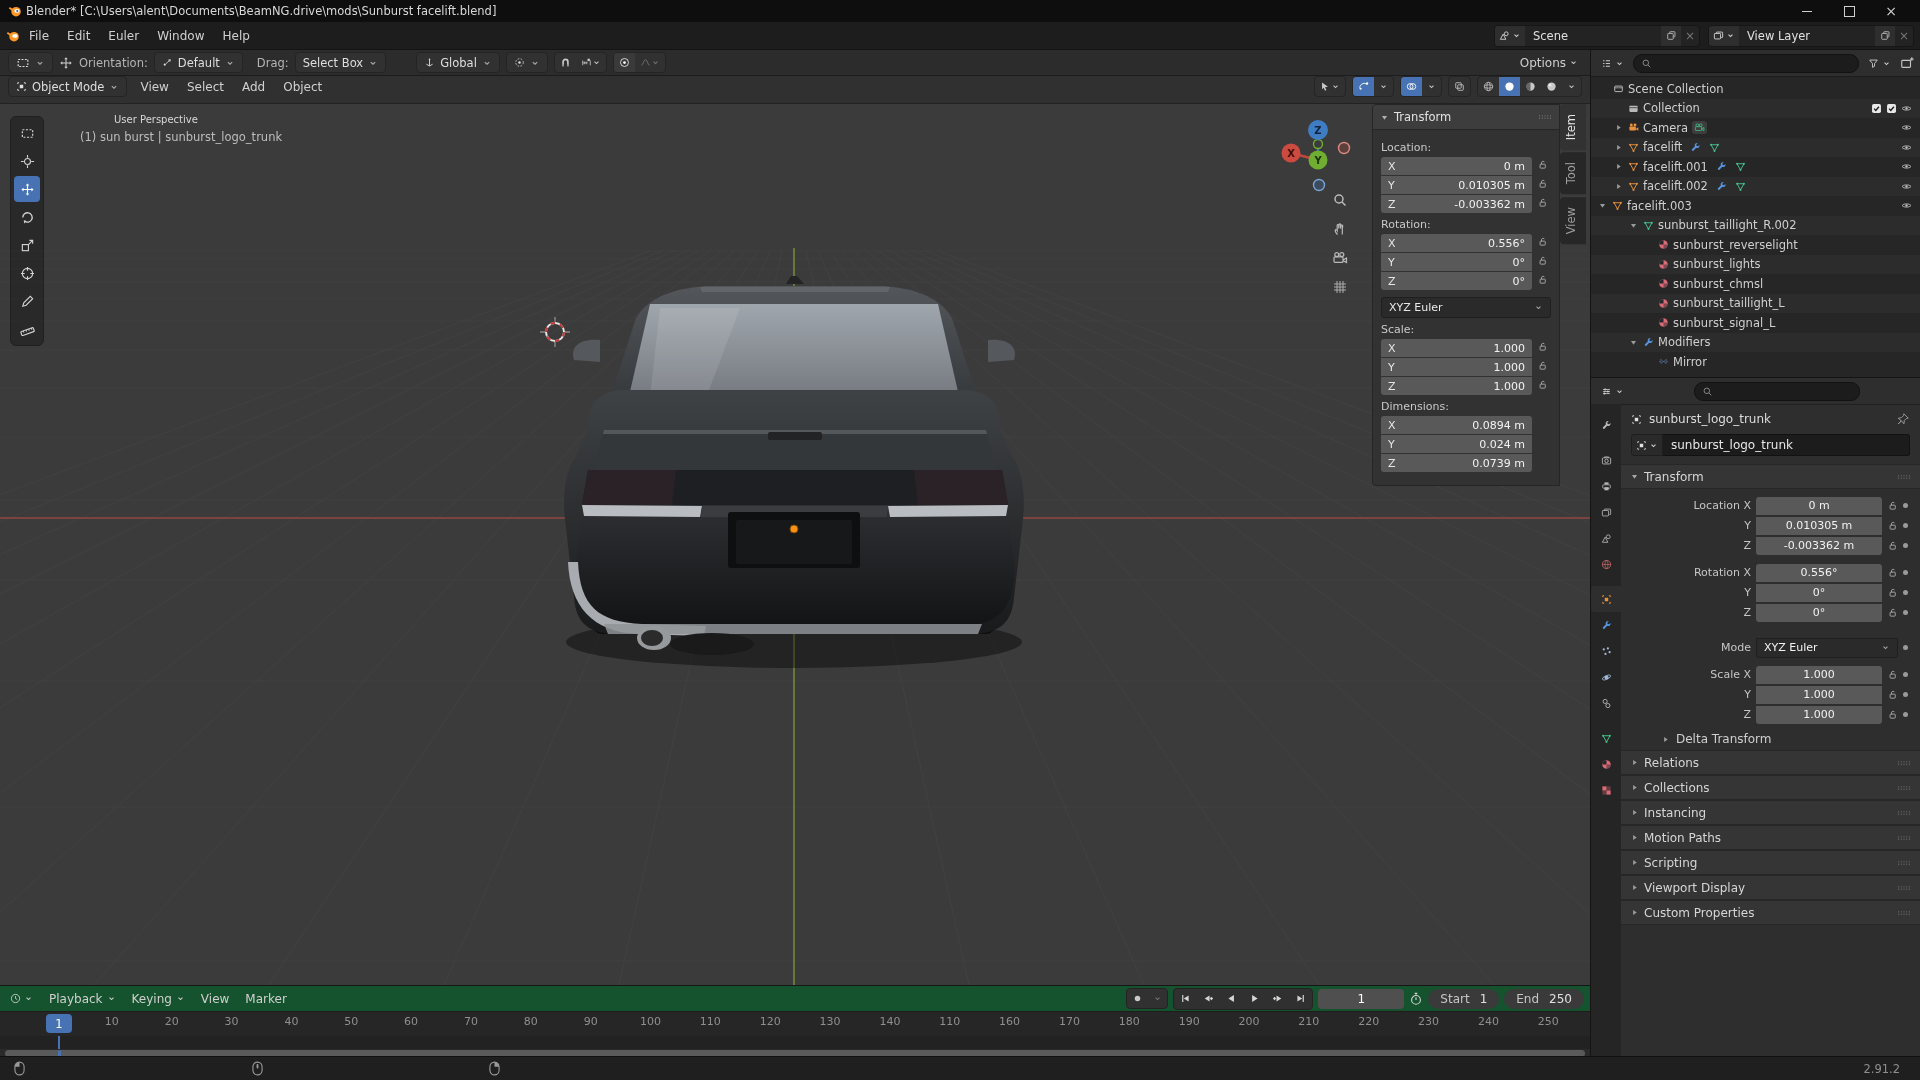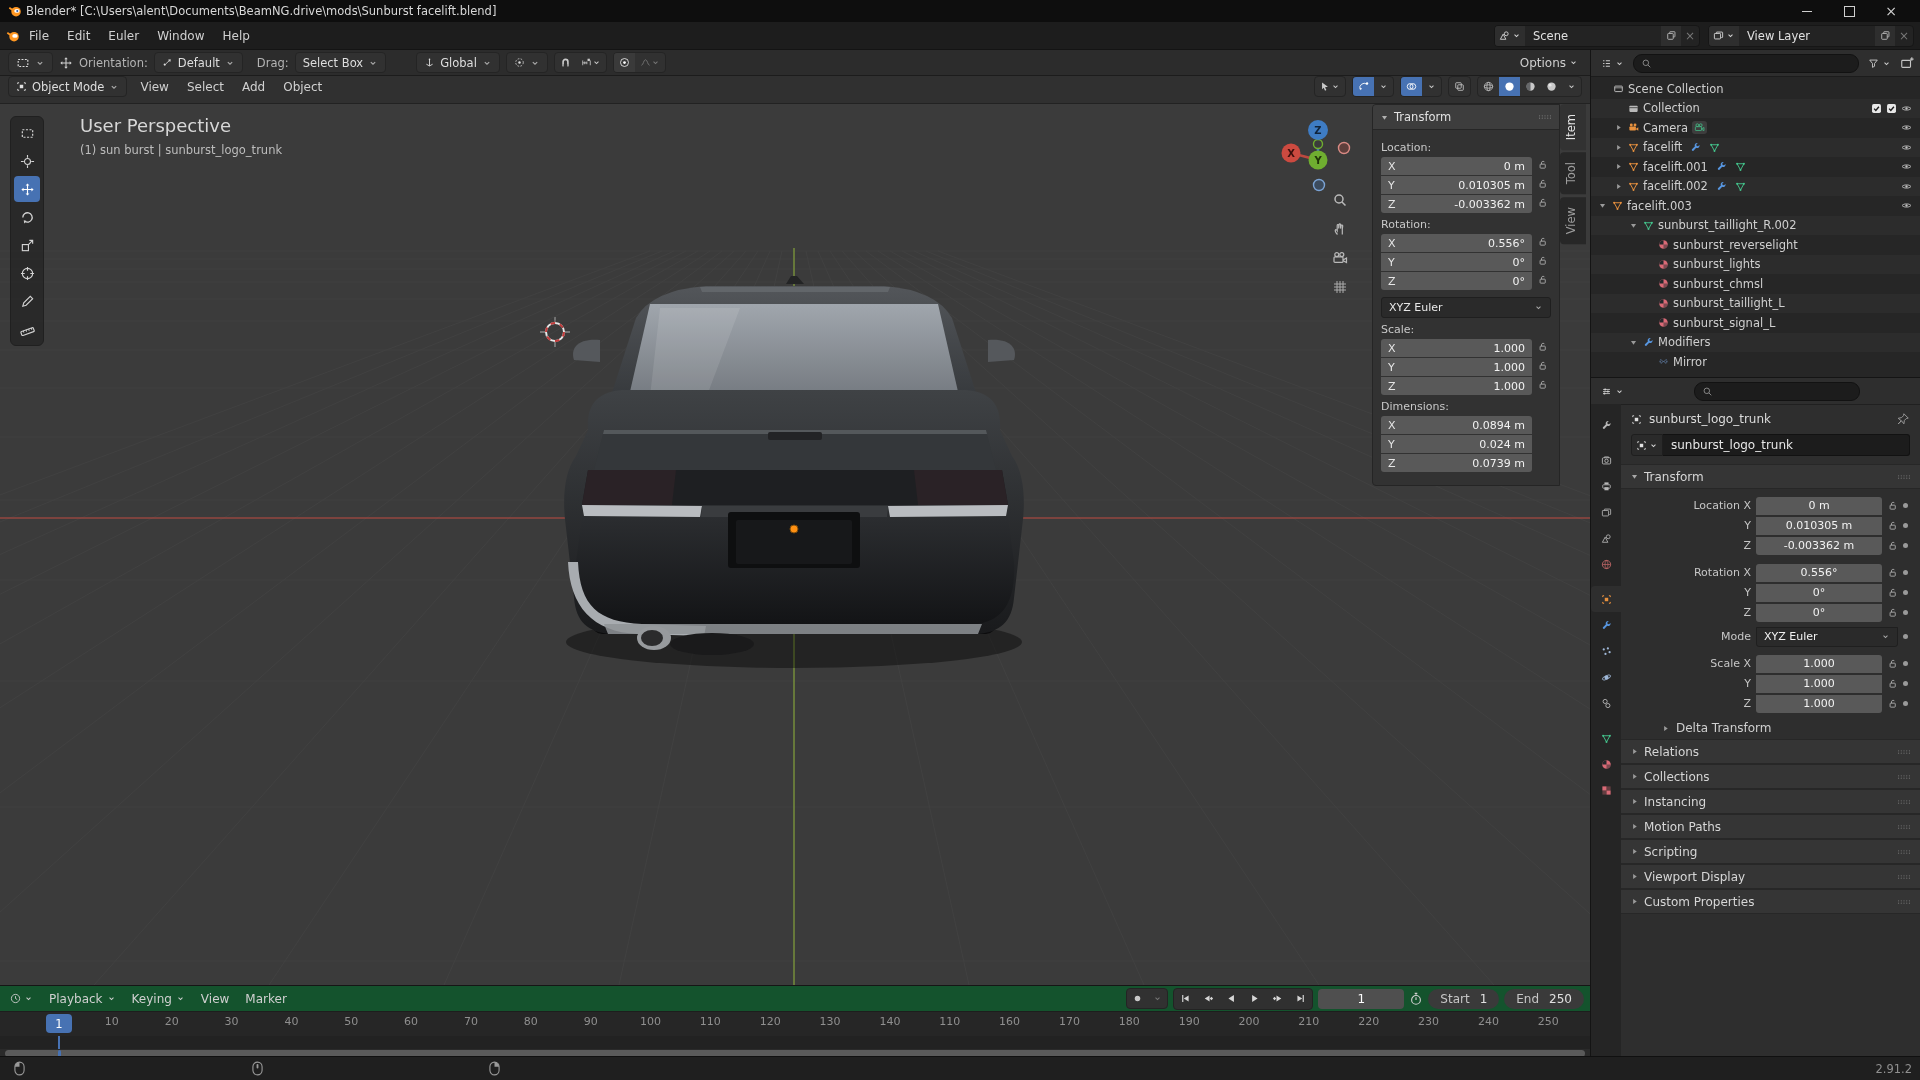--- a/index.html
+++ b/index.html
@@ -54,21 +54,21 @@
   
   #viewport{position:absolute;left:0;top:76px;width:1590px;height:909px;background:#3b3b3b;overflow:hidden;}
   #vp-header{position:absolute;left:0;top:0;width:100%;height:28px;background:#303030;border-bottom:1px solid #222;
              display:flex;align-items:flex-start;gap:4px;padding:0 8px;box-sizing:border-box;z-index:30;}
   #vp-menus{display:flex;}
   #vp-header-right{margin-left:auto;display:flex;align-items:center;gap:6px;}
   #vp-canvas,#car-canvas,#cursor3d,#navgizmo{position:absolute;}
   #vp-canvas{left:0;top:0;z-index:1;}
   #car-canvas{left:0;top:0;z-index:2;}
   #overlay-texts{position:absolute;left:80px;top:36px;z-index:10;line-height:1.6;}
-  #overlay-texts .t1{color:#d8d8d8;font-size:18px;}
+  #overlay-texts .t1{color:#d8d8d8;font-size:10px;margin-left:34px;}
   #overlay-texts .t2{color:#bdbdbd;font-size:11.5px;}
   #vp-toolbar{position:absolute;left:10px;top:40px;width:34px;background:rgba(40,40,40,.92);
               border:1px solid #202020;border-radius:6px;padding:3px;box-sizing:border-box;z-index:20;
               display:flex;flex-direction:column;gap:2px;}
   .tool-btn{width:26px;height:26px;border-radius:4px;display:flex;align-items:center;justify-content:center;color:#d2d2d2;}
   .tool-btn.active{background:#4772b3;color:#fff;}
   .tool-btn .icon svg{width:15px;height:15px;}
   #nav-icons{position:absolute;left:1332px;top:116px;z-index:15;display:flex;flex-direction:column;gap:13px;align-items:center;color:#cfcfcf;}
   #nav-icons .icon{opacity:.85;}
   #npanel{position:absolute;left:1372px;top:28px;width:188px;height:382px;background:#323232;
@@ -155,21 +155,21 @@
   #tl-track{height:13px;background:#222;}
   #tl-scroll{position:relative;height:9px;background:#2a2a2a;}
   #tl-scrollbar{position:absolute;left:5px;right:5px;top:1px;height:7px;background:#5a5a5a;border-radius:4px;}
   #tl-scrolltick{position:absolute;left:58px;top:1px;width:3px;height:7px;background:#4772b3;border-radius:2px;}
 
   
   #statusbar{position:absolute;left:0;top:1056px;width:1920px;height:24px;background:#1f1f1f;border-top:1px solid #101010;
              color:#9a9a9a;}
   .mousehint{position:absolute;top:4px;color:#9a9a9a;}
   .mousehint svg{width:11px;height:15px;}
-  #sb-version{position:absolute;right:8px;top:5px;color:#8f8f8f;font-size:11.5px;}
+  #sb-version{position:absolute;right:20px;top:5px;color:#8f8f8f;font-size:11.5px;}
 </style>
 </head>
 <body>
 
 <div id="titlebar">
   <span class="icon">
     <svg viewBox="0 0 16 16">
         <path d="M1.5 4.2 7.2 8.3" stroke="#ff9722" stroke-width="2"></path>
         <circle cx="9.2" cy="8.8" r="5.4" fill="#ff9722"></circle>
         <ellipse cx="10.2" cy="7.9" rx="3.1" ry="2.2" fill="#fff"></ellipse>
@@ -1550,21 +1550,21 @@
             <span class="pfld">0°</span>
             <span class="icon sm" style="color: rgb(185, 185, 185);">
               <svg viewBox="0 0 16 16">
                 <rect x="4.5" y="7.5" width="7.5" height="5.8" rx="1" fill="none" stroke="currentColor" stroke-width="1.2"></rect>
                 <path d="M6.5 7.5V5.6A2.4 2.4 0 0 1 11 4.6" fill="none" stroke="currentColor" stroke-width="1.2"></path>
               </svg>
             </span>
             <span class="dot"></span>
           </div>
         </div>
-        <div class="prop-grp single" style="margin-top:5px;">
+        <div class="prop-grp single" style="margin-top:16px;">
           <div class="prop-row">
             <span class="plabel">Mode</span>
             <span class="pfld drop">XYZ Euler<span class="icon xs chev">
                 <svg viewBox="0 0 16 16">
                   <path d="m4.5 6.5 3.5 3.5 3.5-3.5" fill="none" stroke="currentColor" stroke-width="1.8"></path>
                 </svg>
               </span></span>
             <span class="dot"></span>
           </div>
         </div>

